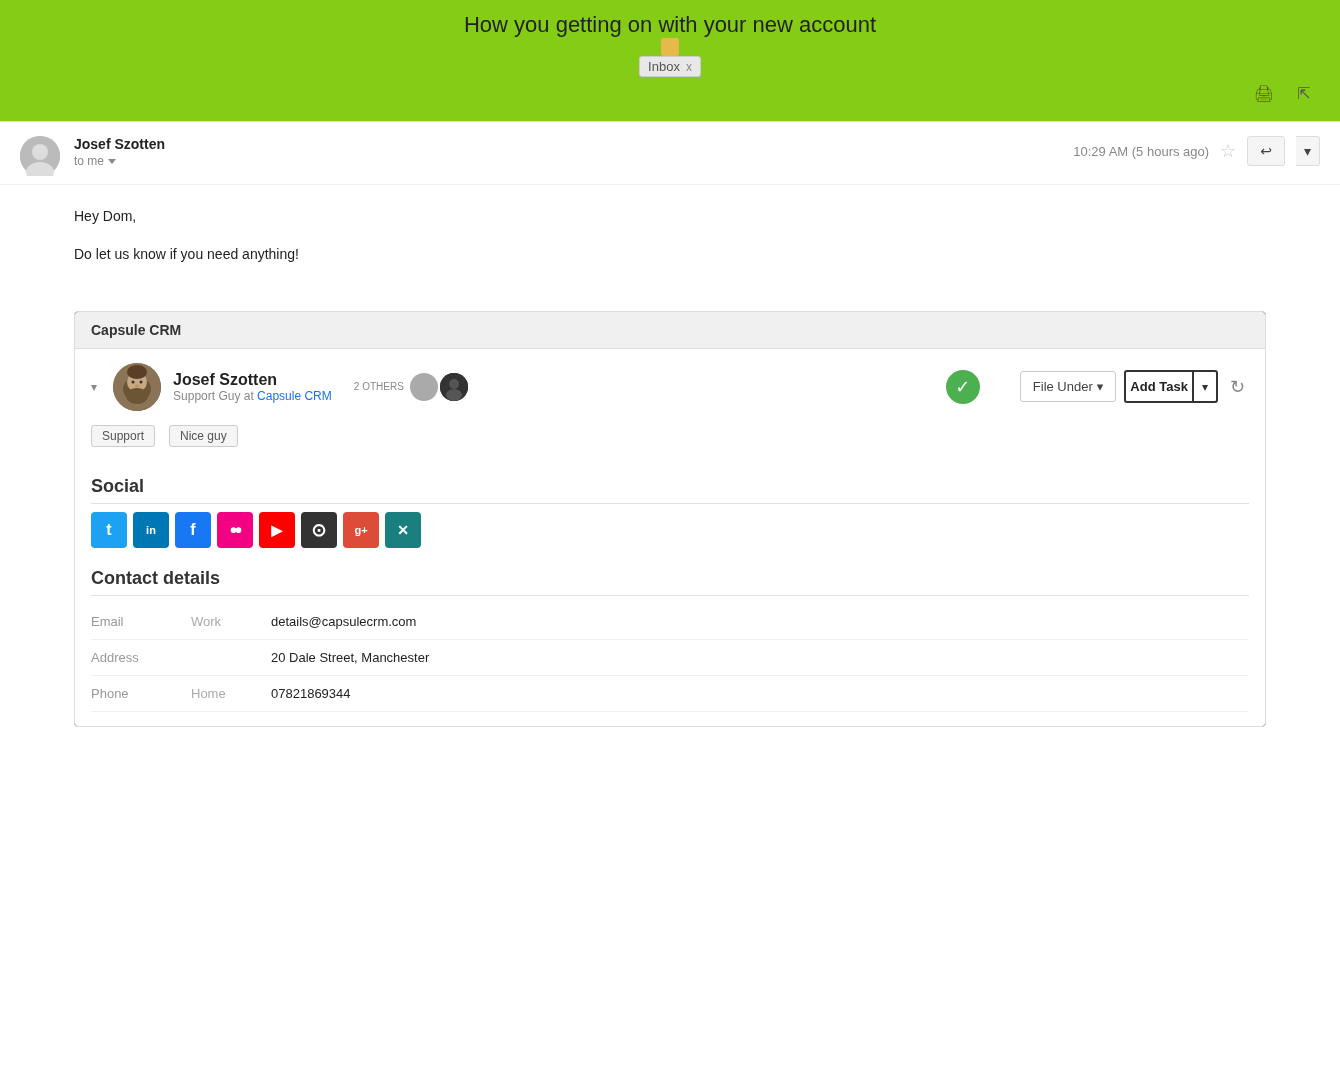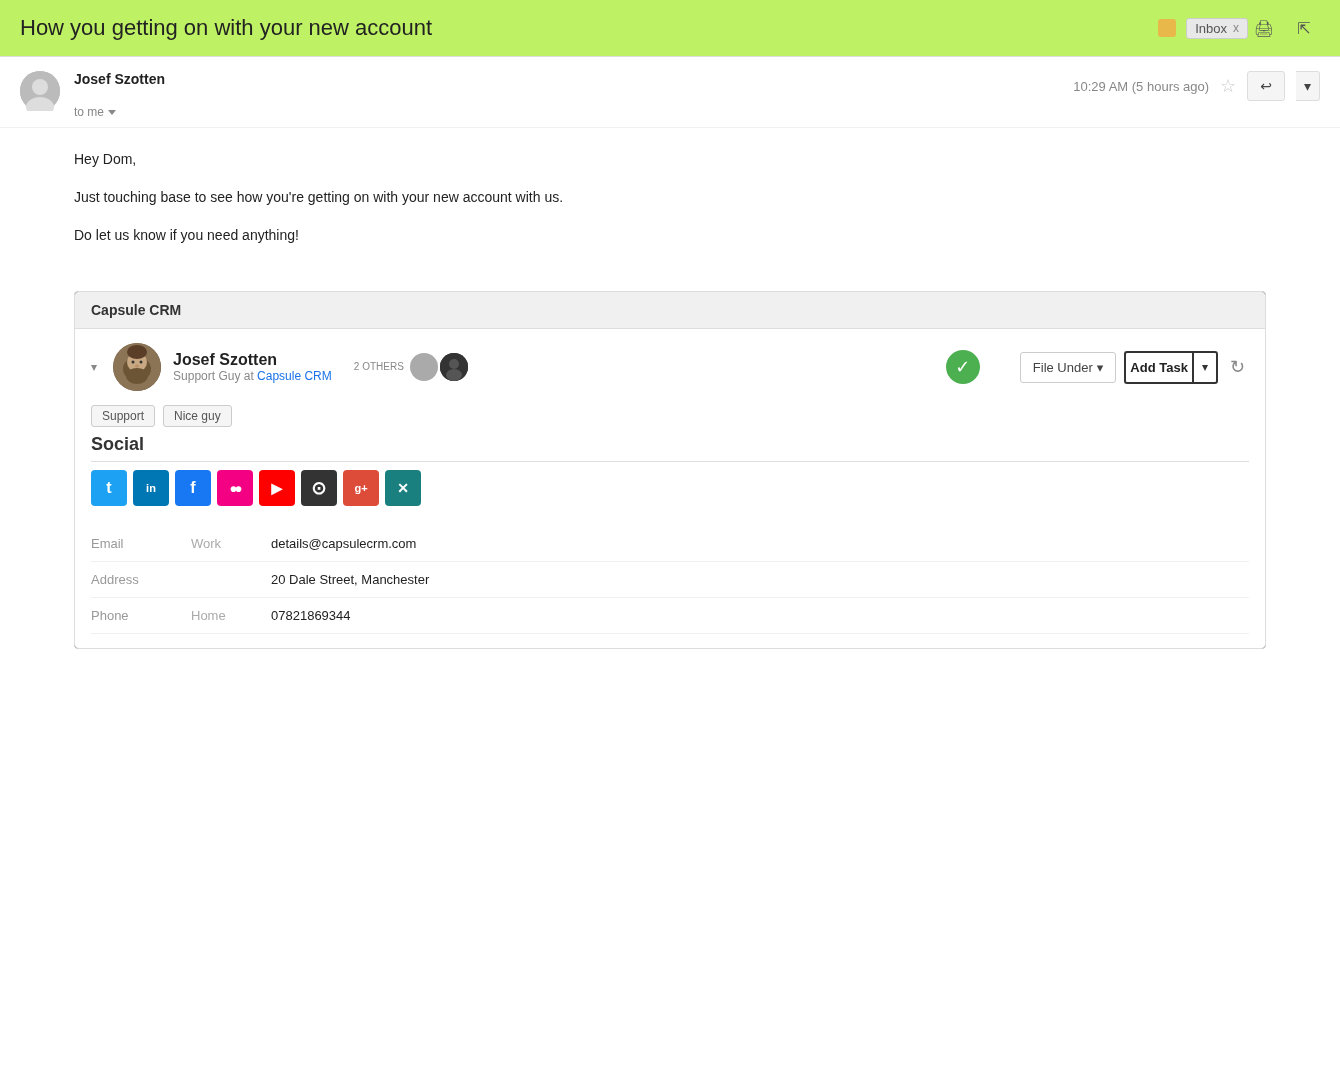--- a/index.html
+++ b/index.html
@@ -9,21 +9,22 @@
       color: #222;
       font-size: 14px;
     }
 
     
     .email-header {
       display: flex;
       align-items: center;
       padding: 12px 20px;
       border-bottom: 1px solid #ddd;
-      background: #bef264;
+      background: #84cc16;
+      flex-direction: column;
     }
     .email-subject {
       font-size: 22px;
       font-weight: normal;
       color: #222;
       flex: 1;
     }
     .label-icon {
       width: 18px;
       height: 18px;
@@ -93,21 +94,21 @@
       font-weight: bold;
       font-size: 14px;
       color: #222;
     }
     .sender-to {
       font-size: 12px;
       color: #888;
       display: flex;
       align-items: center;
       gap: 4px;
-      margin-top: 18px;
+      margin-top: 2px;
     }
     .dropdown-arrow {
       width: 0; height: 0;
       border-left: 4px solid transparent;
       border-right: 4px solid transparent;
       border-top: 5px solid #888;
       display: inline-block;
       cursor: pointer;
     }
     .sender-meta {
@@ -299,22 +300,22 @@
     .collapse-arrow {
       font-size: 12px;
       color: #888;
       cursor: pointer;
       margin-right: 4px;
     }
 
     
     .tags-row {
       display: flex;
-      gap: 8px;
-      margin-bottom: 7px;
+      gap: 14px;
+      margin-bottom: 29px;
     }
     .tag {
       border: 1px solid #ccc;
       border-radius: 3px;
       padding: 3px 10px;
       font-size: 12px;
       color: #555;
       background: #f5f5f5;
     }
 
@@ -425,21 +426,20 @@
       <span>↩</span>
     </button>
     <button class="more-btn">
       <span>▾</span>
     </button>
   </div>
 </div>
 
 <div class="email-body">
   <p>Hey Dom,</p>
-  <p>Just touching base to see how you're getting on with your new account with us.</p>
   <p>Do let us know if you need anything!</p>
 </div>
 
 <div class="crm-panel">
   <div class="crm-panel-header">
     <span>Capsule CRM</span>
   </div>
   <div class="crm-panel-body">
 
     <div class="contact-row">
@@ -511,20 +511,21 @@
         <a class="social-icon si-facebook" href="#">f</a>
         <a class="social-icon si-flickr" href="#" style="font-size:20px; letter-spacing:-2px; padding-top:2px;">••</a>
         <a class="social-icon si-youtube" href="#" style="font-size:14px;">▶</a>
         <a class="social-icon si-github" href="#" style="font-size:18px;">⊙</a>
         <a class="social-icon si-gplus" href="#" style="font-size:11px; font-weight:bold;">g+</a>
         <a class="social-icon si-xing" href="#" style="font-size:14px; font-weight:bold;">✕</a>
       </div>
     </div>
 
     <div>
+      <div class="section-header">Contact details</div>
       <div class="contact-details">
         <div class="contact-detail-row">
           <span class="detail-label">Email</span>
           <span class="detail-type">Work</span>
           <span class="detail-value">details@capsulecrm.com</span>
         </div>
         <div class="contact-detail-row">
           <span class="detail-label">Address</span>
           <span class="detail-type"></span>
           <span class="detail-value">20 Dale Street, Manchester</span>

